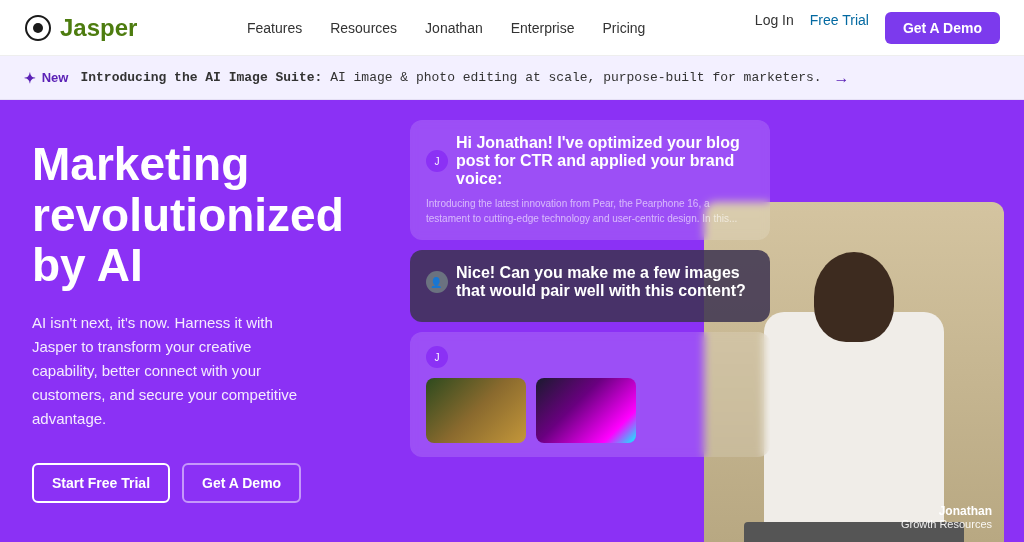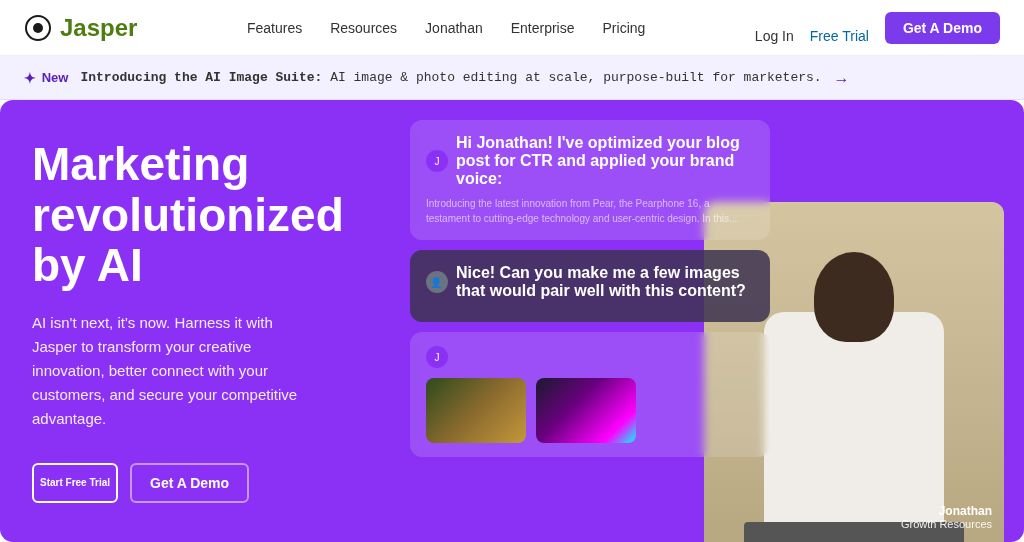--- a/index.html
+++ b/index.html
@@ -8,21 +8,21 @@
     
     .navbar {
       display: flex; align-items: center; justify-content: space-between;
       padding: 0 24px; height: 56px; background: #fff;
       border-bottom: 1px solid #eee;
     }
     .nav-logo { display: flex; align-items: center; gap: 8px; font-weight: 700; font-size: 24px; color: #4d7c0f; }
     .logo-icon { width: 28px; height: 28px; }
     .nav-links { display: flex; gap: 28px; }
     .nav-link { font-size: 14px; color: #333; text-decoration: none; cursor: pointer; }
-    .nav-actions { display: flex; align-items: flex-end; gap: 16px; }
+    .nav-actions { display: flex; align-items: flex-start; gap: 16px; }
     .nav-login { font-size: 14px; color: #333; cursor: pointer; }
     .nav-free-trial { font-size: 14px; color: #0369a1; cursor: pointer; }
     .nav-get-demo {
       background: #7c3aed; color: #fff; border: none; border-radius: 6px;
       padding: 8px 18px; font-size: 14px; font-weight: 600; cursor: pointer;
     }
 
     
     .announcement-bar {
       display: flex; align-items: center; gap: 12px;
@@ -35,38 +35,38 @@
     }
     .sparkle { font-size: 14px; }
     .announcement-text { font-size: 13px; color: #333; font-family: Liberation Mono, monospace; }
     .announcement-text strong { font-weight: 600; }
     .arrow-link { color: #5b21b6; font-size: 16px; cursor: pointer; }
 
     
     .hero {
       background: #8b31f5;
       height: calc(542px - 56px - 44px);
-      display: flex; position: relative; overflow: hidden; border-radius: 13px;
+      display: flex; position: relative; overflow: hidden;
     }
     .hero-left {
       width: 380px; padding: 40px 32px; flex-shrink: 0;
       display: flex; flex-direction: column; justify-content: center;
     }
     .hero-title {
       font-size: 46px; font-weight: 800; color: #fff; line-height: 1.1;
       margin-bottom: 20px;
     }
     .hero-subtitle {
       font-size: 15px; color: rgba(255,255,255,0.9); line-height: 1.6;
       margin-bottom: 32px; max-width: 280px;
     }
     .hero-buttons { display: flex; gap: 12px; }
     .btn-start-trial {
       background: transparent; border: 2px solid #fff; color: #fff;
-      border-radius: 6px; padding: 10px 6px; font-size: 10px; font-weight: 600; cursor: pointer;
+      border-radius: 6px; padding: 10px 18px; font-size: 14px; font-weight: 600; cursor: pointer;
     }
     .btn-get-demo-hero {
       background: transparent; border: 2px solid rgba(255,255,255,0.5); color: #fff;
       border-radius: 6px; padding: 10px 18px; font-size: 14px; font-weight: 600; cursor: pointer;
     }
 
     
     .hero-right {
       flex: 1; position: relative; display: flex; align-items: center;
     }
@@ -178,21 +178,21 @@
   <span class="announcement-text">
     <strong>Introducing the AI Image Suite:</strong>
     <span>AI image &amp; photo editing at scale, purpose-built for marketers.</span>
   </span>
   <span class="arrow-link">→</span>
 </div>
 
 <section class="hero">
   <div class="hero-left">
     <h1 class="hero-title">Marketing revolutionized by AI</h1>
-    <p class="hero-subtitle">AI isn't next, it's now. Harness it with Jasper to transform your creative innovation, better connect with your customers, and secure your competitive advantage.</p>
+    <p class="hero-subtitle">AI isn't next, it's now. Harness it with Jasper to transform your creative capability, better connect with your customers, and secure your competitive advantage.</p>
     <div class="hero-buttons">
       <button class="btn-start-trial">Start Free Trial</button>
       <button class="btn-get-demo-hero">Get A Demo</button>
     </div>
   </div>
 
   <div class="hero-right">
     <div class="chat-container">
 
       <div class="chat-bubble ai">

